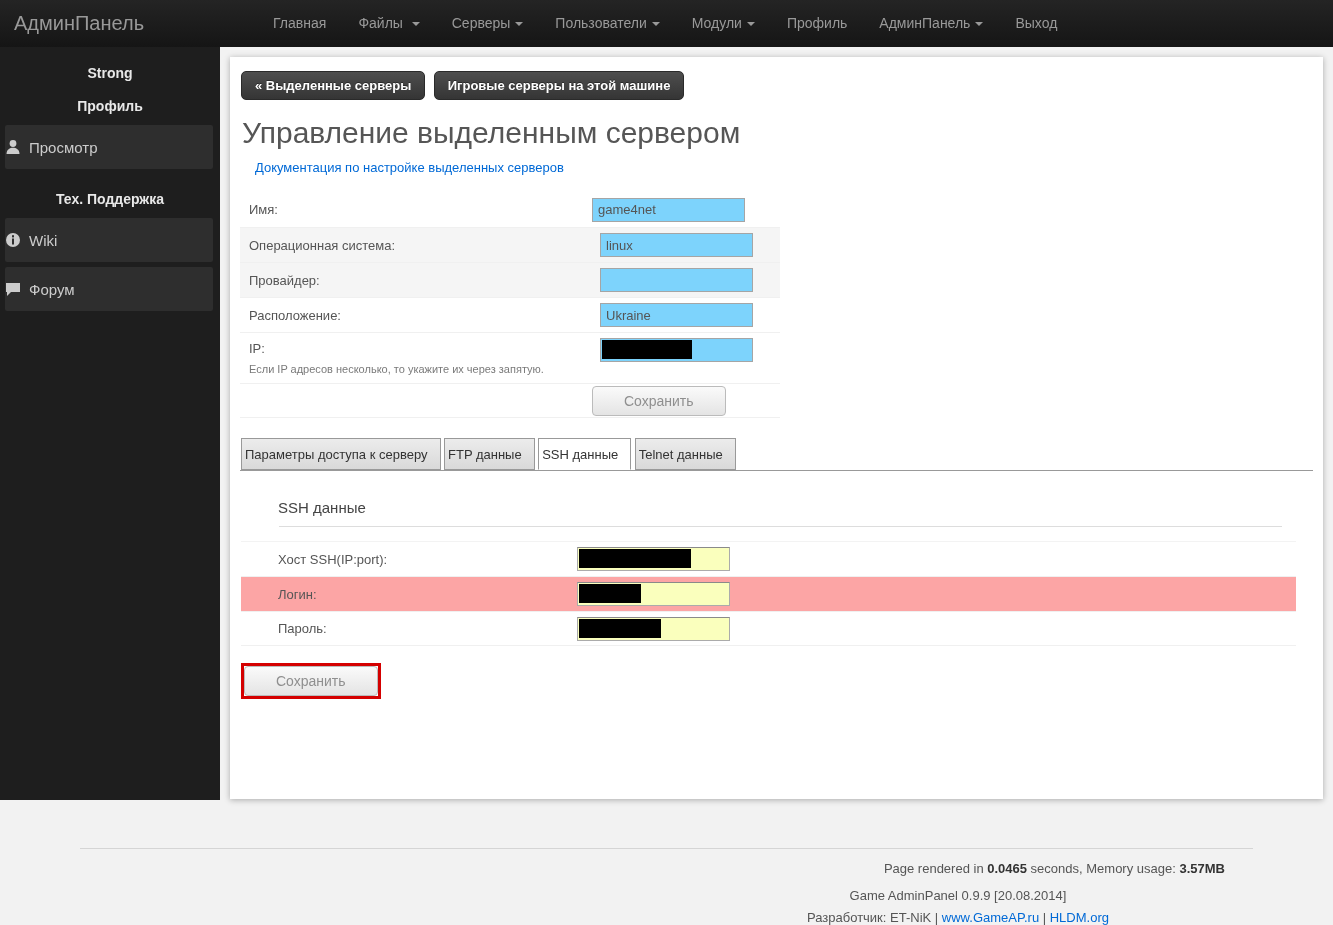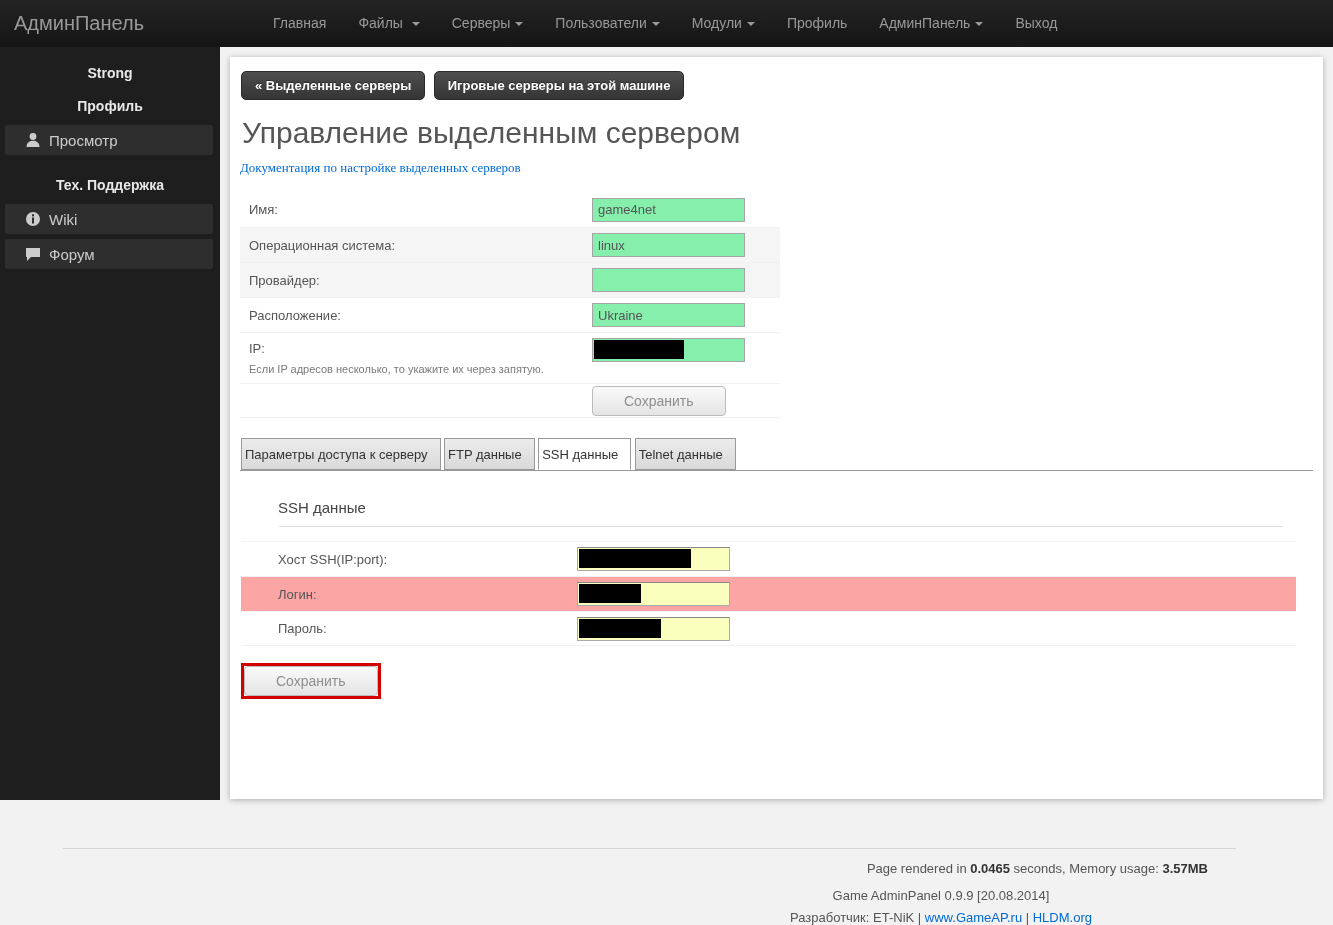--- a/index.html
+++ b/index.html
@@ -12,47 +12,47 @@
   .brand { color:#999; font-size:20px; padding-left:14px; white-space:nowrap; }
   .nav { display:flex; margin-left:113px;text-align:center; }
   .nav-item { color:#999; font-size:14px; line-height:47px; padding:0 16px; white-space:nowrap; cursor:pointer; }
   .caret { display:inline-block; width:0; height:0; border-left:4px solid transparent;
            border-right:4px solid transparent; border-top:4px solid #999; margin-left:5px; vertical-align:2px; }
 
   
   .sidebar { position:absolute; left:0; top:47px; width:220px; height:753px; background:#1e1e1e; }
   .side-head { text-align:center; color:#e8e8e8; font-weight:bold; font-size:14px; padding-top:18px; }
   .side-head.sub { padding-top:17px; }
-  .side-item { margin:11px 7px 5px 5px; background:#2e2e2e; border-radius:2px; height:30px;
-               display:flex; align-items:center; padding-left:20px; color:#ccc; font-size:15px; cursor:pointer; }
+  .side-item { margin:11px 7px 5px 5px; background:#2e2e2e; border-radius:2px; height:44px;
+               display:flex; align-items:center; padding-left:0; color:#ccc; font-size:15px; cursor:pointer; }
   .side-item + .side-item { margin-top:5px; }
   .side-item .sicon { width:16px; height:16px; margin-right:8px; flex:0 0 auto; }
 
   
   .panel { position:absolute; left:230px; top:57px; width:1093px; height:742px; background:#fff;
            box-shadow:0 1px 6px rgba(0,0,0,0.3); padding:14px 10px; }
 
   .crumbs { margin-left:1px; }
   .crumb-btn { display:inline-block; background:linear-gradient(#4e4e4e,#353535); color:#fff; font-weight:bold;
                font-size:13px; padding:6px 13px; border:1px solid #2a2a2a; border-radius:5px; margin-right:4px;
                text-shadow:0 -1px 0 rgba(0,0,0,.4); cursor:pointer; }
 
   .page-title { font-size:30px; font-weight:normal; color:#565656; margin:16px 0 8px 2px; }
-  .doc-link { color:#0069d6; font-size:13px; margin-left:0; text-decoration:none; cursor:pointer;font-family:Liberation Serif, serif; }
+  .doc-link { color:#0069d6; font-size:13px; margin-left:15px; text-decoration:none; cursor:pointer; }
 
   
   .form-table { width:540px; margin:16px 0 0 0; }
   .f-row { display:flex; min-height:35px; align-items:center; }
   .f-row.stripe { background:#f5f5f5; }
-  .f-row + .f-row { border-top:1px solid #f0f0f0; }
+  .f-row + .f-row { border-top:1px solid #f0f0f0;gap:8px; }
   .f-label-cell { width:352px; padding:8px 0 8px 9px; color:#555; font-size:13px; }
   .f-help { color:#7a7a7a; font-size:11px; margin-top:7px; }
   .f-input-cell { padding:5px 0; }
   .txt-input { width:153px; height:24px; border:1px solid #a5a5a5; font-size:13px; color:#555;
-               padding:2px 5px; font-family:"Liberation Sans",sans-serif; background:#86efac; }
+               padding:2px 5px; font-family:"Liberation Sans",sans-serif; background:#7dd3fc; }
   .redact-wrap { position:relative; display:inline-block; }
   .redact-bar { position:absolute; background:#000; top:2px; left:2px; height:19px; }
   .f-row.save-row { border-top:1px solid #f0f0f0; border-bottom:1px solid #f0f0f0; min-height:35px; }
   .btn-default { display:inline-block; background:linear-gradient(#fafafa,#e4e4e4); border:1px solid #bbb;
                  border-radius:4px; color:#8f8f8f; font-size:14px; padding:6px 31px; cursor:pointer;
                  font-family:"Liberation Sans",sans-serif; }
   .save-top { margin-left:352px; }
 
   
   .tabbar { margin-top:20px; border-bottom:1px solid #999; padding-left:1px; height:33px; }
@@ -69,21 +69,21 @@
   .s-row:first-child { border-top:1px solid #f3f3f3; }
   .s-row:last-child { border-bottom:1px solid #f0f0f0; }
   .s-row.stripe { background:#fca5a5; }
   .s-label-cell { width:336px; padding-left:37px; color:#555; font-size:13px; }
   .yellow-input { width:153px; height:24px; background:#faffbd; border:1px solid #ababab; border-top-color:#8a8a8a;
                   font-size:13px; color:#555; padding:2px 5px; font-family:"Liberation Sans",sans-serif; }
   .annot-box { display:inline-block; border:3px solid #d40000; margin:17px 0 0 1px; }
   .annot-box .btn-default { border-radius:4px; }
 
   
-  .footer { position:absolute; left:63px; top:848px; width:1173px; border-top:1px solid #d5d5d5;
+  .footer { position:absolute; left:80px; top:848px; width:1173px; border-top:1px solid #d5d5d5;
             font-size:13px; color:#555; }
   .f-line1 { text-align:right; padding-right:28px; margin-top:12px; }
   .f-line1 b { color:#333; }
   .f-center { width:600px; margin-left:578px; text-align:center; }
   .f-line2 { margin-top:12px; }
   .f-line3 { margin-top:7px; }
   .f-link { color:#0069d6; text-decoration:none; cursor:pointer; }
 </style>
 </head>
 <body>

